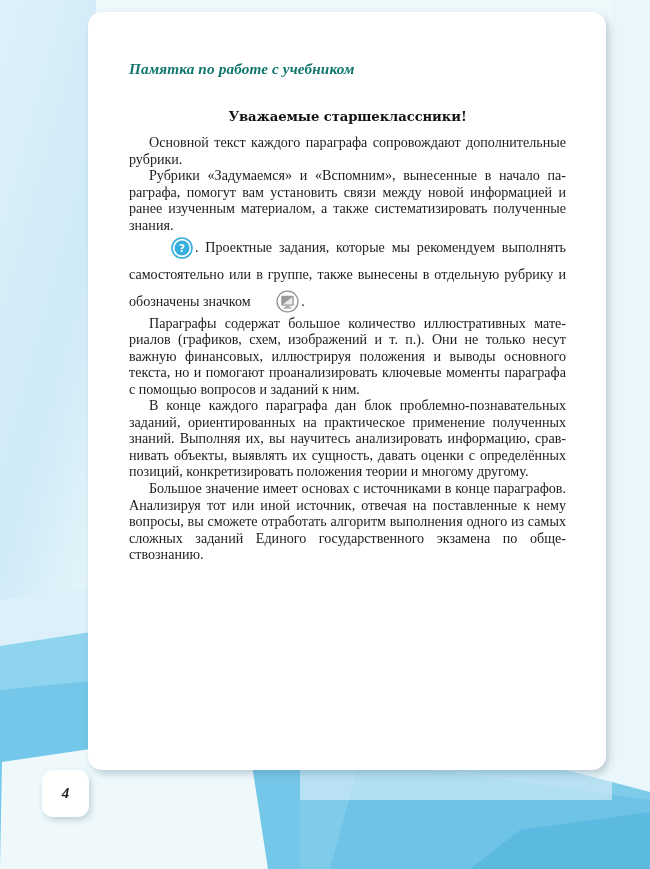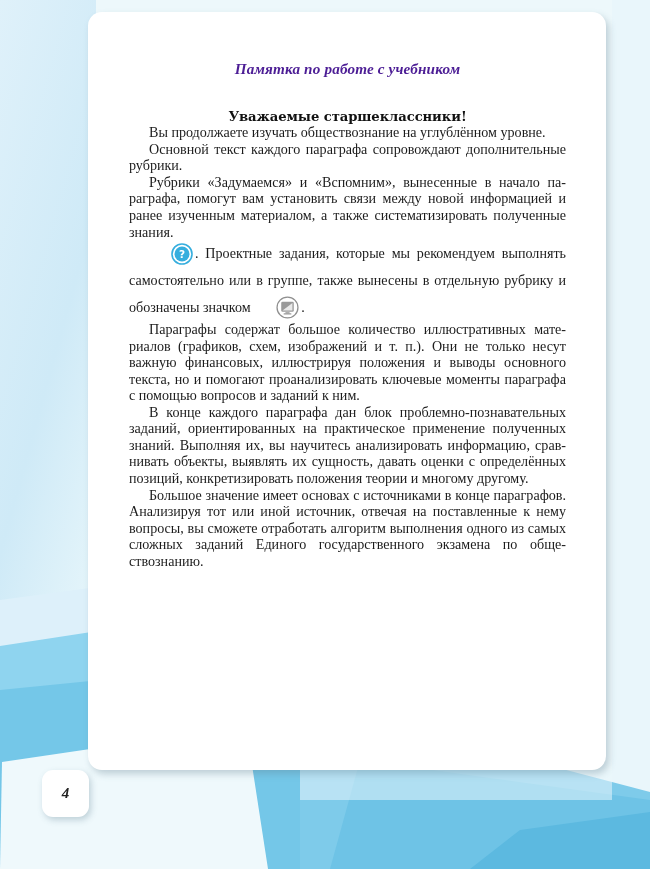--- a/index.html
+++ b/index.html
@@ -44,37 +44,36 @@
   }
 
   #card-inner {
     position: absolute;
     left: 41px;
     top: 48px;
     width: 437px;
   }
 
   .section-title {
-    color: #4c1d95;
+    color: #0f766e;
     font-family: "Liberation Serif", serif;
     font-style: italic;
     font-weight: bold;
     font-size: 15.2px;
     letter-spacing: 0.15px;
     margin: 0 0 31px 0;
     line-height: 1.2;
-    text-align: center;
   }
 
   .salutation {
     text-align: center;
     font-family: "DejaVu Serif", serif;
     font-weight: bold;
     font-size: 13.2px;
-    margin: 0 0 0 0;
+    margin: 0 0 10px 0;
     letter-spacing: -0.1px;
     color: #111;
   }
 
   p.body {
     margin: 0;
     text-align: justify;
     text-justify: inter-word;
     font-family: "Liberation Serif", serif;
     font-size: 14.1px;
@@ -156,21 +155,20 @@
     <polygon points="300,770 612,770 612,800 300,800" fill="#e8f6fb" opacity="0.55"></polygon>
   </svg>
 
   <div id="card">
     <div id="card-inner">
 
       <h1 class="section-title">Памятка по работе с учебником</h1>
 
       <h2 class="salutation">Уважаемые старшеклассники!</h2>
 
-      <p class="body">Вы продолжаете изучать обществознание на углублённом уровне.</p>
       <p class="body">Основной текст каждого параграфа сопровождают дополнительные рубрики.</p>
       <p class="body">Рубрики «Задумаемся» и «Вспомним», вынесенные в начало па­раграфа, помогут вам установить связи между новой информацией и ранее изученным материалом, а также систематизировать полученные знания.</p>
 
       <p class="body has-icon"><span class="icon-inline"><svg class="icon-q" viewBox="0 0 44 44" aria-hidden="true">
               <circle cx="22" cy="22" r="20" fill="none" stroke="#36aede" stroke-width="3.2"></circle>
               <circle cx="22" cy="22" r="15" fill="#36aede"></circle>
               <text x="22" y="30.5" text-anchor="middle" font-family="DejaVu Sans, sans-serif" font-size="21" font-weight="bold" fill="#ffffff">?</text>
             </svg></span><span>. Проектные задания, которые мы рекомендуем выполнять самостоятельно или в группе, также вынесены в отдельную рубрику и обозначены значком </span><span class="icon-inline"><svg class="icon-pc" viewBox="0 0 44 44" aria-hidden="true">
               <circle cx="22" cy="22" r="20" fill="none" stroke="#8f8f8f" stroke-width="2.4"></circle>
               <rect x="10" y="11" width="24" height="19" rx="2.5" fill="#9a9a9a"></rect>

